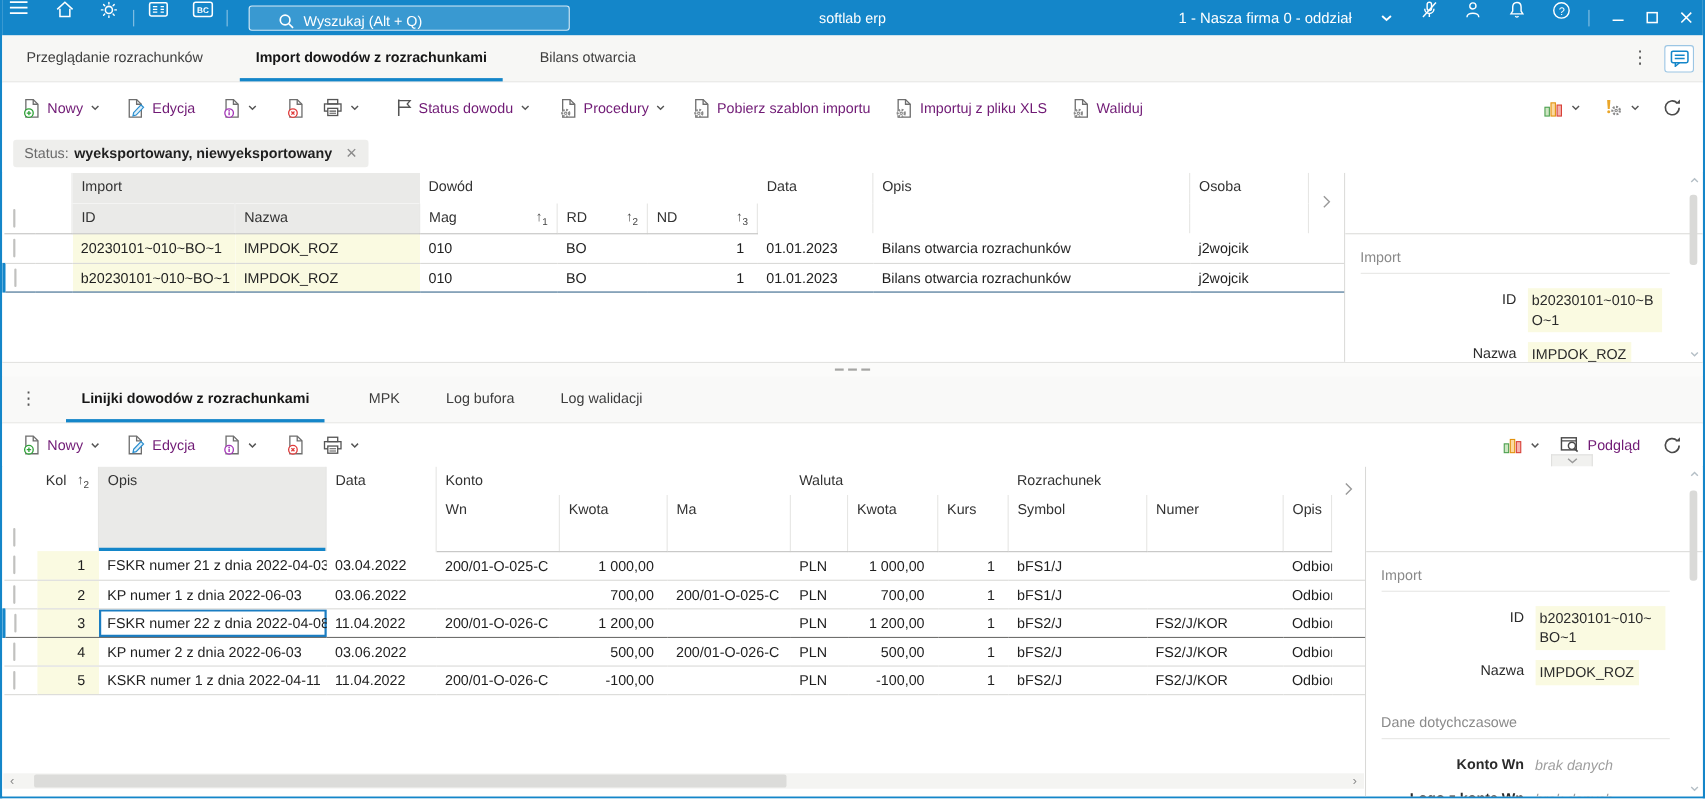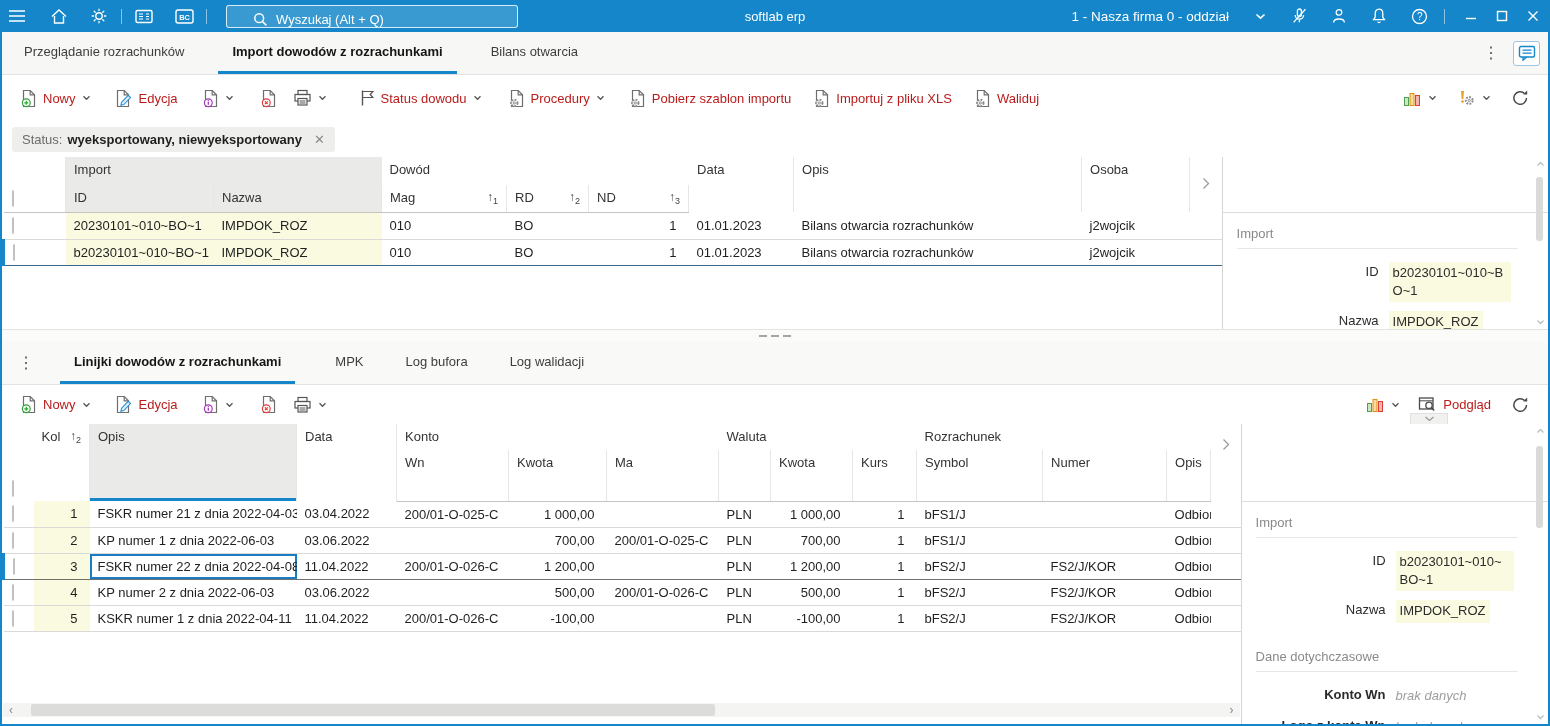--- a/index.html
+++ b/index.html
@@ -3,41 +3,41 @@
 <meta charset="utf-8">
 <style>
   * { margin:0; padding:0; box-sizing:border-box; }
   html,body { width:1550px; height:726px; overflow:hidden; }
   body { font-family:"Liberation Sans", sans-serif; font-size:13px; color:#2b2b2b; background:#fff; }
   .window { width:1550px; height:726px; display:flex; flex-direction:column;
             border-left:2px solid #1486c9; border-right:2px solid #1486c9; border-bottom:2px solid #1486c9; background:#fff; }
 
   
   .topbar { flex:0 0 32px; background:#1486c9; display:flex; align-items:center; color:#fff; position:relative; }
-  .tb-icon { width:30px; height:32px; display:flex; align-items:center; justify-content:center; cursor:pointer; flex:0 0 auto; }
+  .tb-icon { width:30px; height:32px; display:flex; justify-content:center; cursor:pointer; flex:0 0 auto; }
   .tb-divider { width:1px; height:15px; background:rgba(255,255,255,.5); margin:0 7px; flex:0 0 auto; }
   .searchbox { width:292px; height:23px; margin-left:12px; background:rgba(255,255,255,.16);
                border:1px solid rgba(255,255,255,.8); border-radius:3px; display:flex; align-items:flex-end; padding:0 26px; gap:8px; }
   .searchbox span { color:#fff; }
   .tb-title { position:absolute; left:0; right:0; text-align:center; pointer-events:none; }
   .tb-right { margin-left:auto; display:flex; align-items:center; z-index:1; }
   .company { display:flex; align-items:center; gap:26px; margin-right:18px; font-size:13.5px; cursor:pointer; }
   .winbtn { width:31px; height:32px; display:flex; align-items:center; justify-content:center; cursor:pointer; }
 
   
   .tabrow { flex:0 0 32px; background:#f7f7f5; border-bottom:1px solid #e3e3e1; display:flex; align-items:stretch; }
   .tab { display:flex; align-items:center; padding:12px 14px; color:#3d3d3d; border-bottom:3px solid transparent; cursor:pointer; white-space:nowrap; }
   .tab.active { font-weight:bold; color:#161616; border-bottom-color:#1486c9; }
   .tabrow-right { margin-left:auto; display:flex; align-items:center; gap:10px; padding-right:8px; }
   .kebab { color:#555; font-size:16px; line-height:1; cursor:pointer; padding:2px 4px; }
   .chatbtn { width:27px; height:25px; border:1px solid #9cc6e4; border-radius:3px; background:#fff; display:flex; align-items:center; justify-content:center; cursor:pointer; }
 
   
   .toolbar { flex:0 0 46px; background:#fff; display:flex; align-items:center; padding:0 10px; position:relative; }
-  .tbtn { display:flex; align-items:center; gap:6px; padding:0 8px; height:32px; cursor:pointer; white-space:nowrap; color:#b91c1c; }
+  .tbtn { display:flex; align-items:center; gap:6px; padding:0 8px; height:32px; cursor:pointer; white-space:nowrap; color:#701a75; }
   .ic { display:inline-flex; align-items:center; }
   .toolbar-right { margin-left:auto; display:flex; align-items:center; gap:14px; padding-right:4px; }
   .doc { fill:none; stroke:#6e6e6e; stroke-width:1.2; }
   .collapse-tab { position:absolute; right:100px; bottom:0; width:38px; height:11px; background:#f1f1ef;
                   border:1px solid #e0e0de; border-bottom:none; display:flex; align-items:center; justify-content:center; cursor:pointer; }
 
   
   .filterrow { flex:0 0 36px; display:flex; align-items:center; padding:0 10px; background:#fff; }
   .chip { background:#eeeeec; border-radius:3px; padding:5px 10px; display:flex; align-items:center; gap:5px; }
   .chip .lbl { color:#6b6b6b; }

